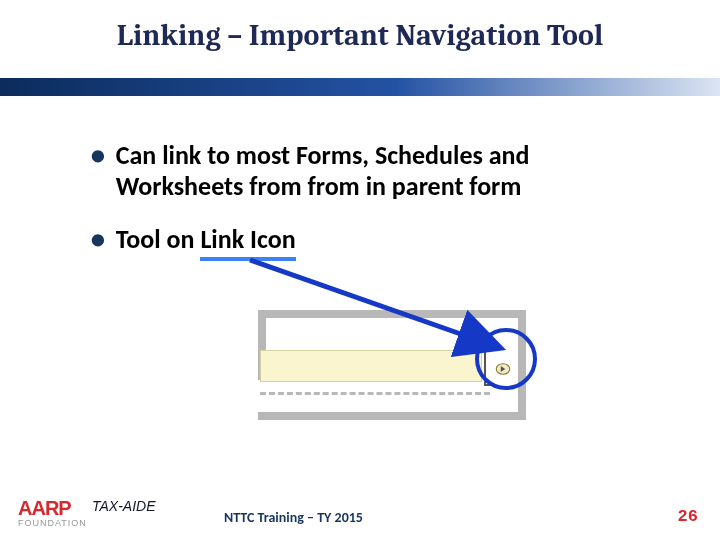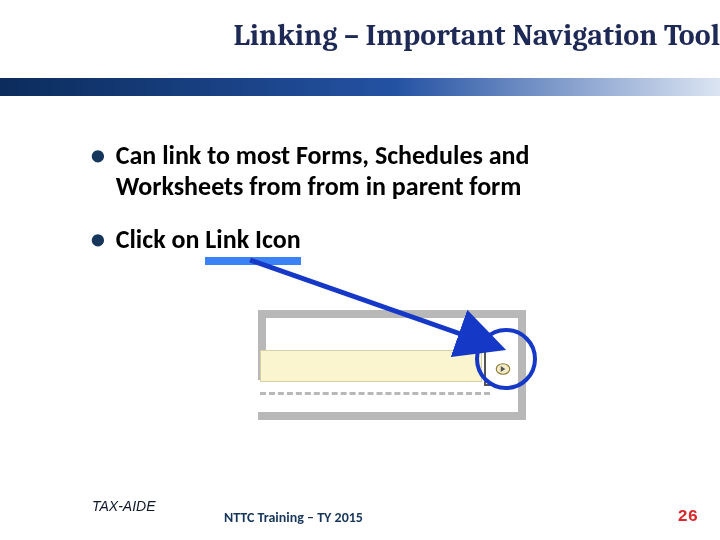--- a/index.html
+++ b/index.html
@@ -1,22 +1,22 @@
 <!DOCTYPE html>
 <html><head>
 <meta charset="utf-8">
 <style>
   html,body{margin:0;padding:0;width:720px;height:540px;background:#fff;font-family:Georgia,'Times New Roman',serif;color:#000;overflow:hidden}
   .slide{position:relative;width:720px;height:540px}
-  .title{position:absolute;left:0;top:18px;width:720px;text-align:right;font-family:Cambria,Georgia,serif;font-size:30px;font-weight:700;color:#1e2a55}
+  .title{position:absolute;left:0;top:18px;width:720px;text-align:center;font-family:Cambria,Georgia,serif;font-size:30px;font-weight:700;color:#1e2a55}
   .blue-bar{position:absolute;left:0;top:78px;width:720px;height:18px;background:linear-gradient(to right,#0b2c5c 0%,#2452a3 55%,#dbe4f2 100%)}
   .body{position:absolute;left:90px;top:140px;width:540px;font-family:Calibri,Arial,sans-serif;font-size:26px;font-weight:700;color:#000;line-height:1.2}
   .bullet{display:flex;margin-bottom:22px}
   .bullet .dot{color:#16365c;margin-right:10px}
-  .link-underline{display:inline-block;border-bottom:8px solid #3b82f6;padding-bottom:1px}
+  .link-underline{display:inline-block;border-bottom:4px solid #3b82f6;padding-bottom:1px}
   .diagram{position:absolute;left:240px;top:290px;width:330px;height:160px}
   .bar-v-left{position:absolute;left:18px;top:20px;width:8px;height:70px;background:#b8b8b8}
   .bar-h-top{position:absolute;left:18px;top:20px;width:260px;height:8px;background:#b8b8b8}
   .bar-v-right{position:absolute;left:278px;top:20px;width:8px;height:110px;background:#b8b8b8}
   .bar-h-bot{position:absolute;left:18px;top:122px;width:268px;height:8px;background:#b8b8b8}
   .field{position:absolute;left:20px;top:60px;width:220px;height:30px;background:#faf4cf;border:1px solid #d7d0a5}
   .bracket{position:absolute;left:244px;top:58px;width:10px;height:34px;border:2px solid #555;border-right:none}
   .dashed{position:absolute;left:20px;top:102px;width:230px;border-top:3px dashed #b8b8b8}
   .icon-circle{position:absolute;left:235px;top:38px;width:54px;height:54px;border:4px solid #1538c7;border-radius:50%}
   .link-icon{position:absolute;left:254px;top:70px;width:18px;height:18px}
@@ -39,21 +39,21 @@
   <div class="blue-bar"></div>
 
   <div class="body">
     <div class="bullet">
       <span class="dot">●</span>
       <span>Can link to most Forms, Schedules and Worksheets from from in parent form</span>
     </div>
     <div class="bullet">
       <span class="dot">●</span>
       <span>
-        <span>Click on </span><span class="link-underline">Link Icon</span>
+        <span>Tool on </span><span class="link-underline">Link Icon</span>
       </span>
     </div>
   </div>
 
   <div class="diagram">
     <div class="bar-v-left"></div>
     <div class="bar-h-top"></div>
     <div class="bar-v-right"></div>
     <div class="bar-h-bot"></div>
     <div class="field"></div>
@@ -70,18 +70,22 @@
       <defs>
           <marker id="ah" markerWidth="10" markerHeight="10" refX="7" refY="5" orient="auto">
             <path d="M0,0 L10,5 L0,10 Z" fill="#1538c7"></path>
           </marker>
         </defs>
       <line x1="10" y1="10" x2="252" y2="95" stroke="#1538c7" stroke-width="5" marker-end="url(#ah)"></line>
     </svg>
   </div>
 
   <div class="footer">
+    <div class="aarp">
+      <div class="logo">AARP</div>
+      <div class="sub">FOUNDATION</div>
+    </div>
     <div class="taxaide">TAX-AIDE</div>
     <div class="foot-center">NTTC Training – TY 2015</div>
     <div class="pagenum">26</div>
   </div>
 
 </div>
 
 </body></html>

